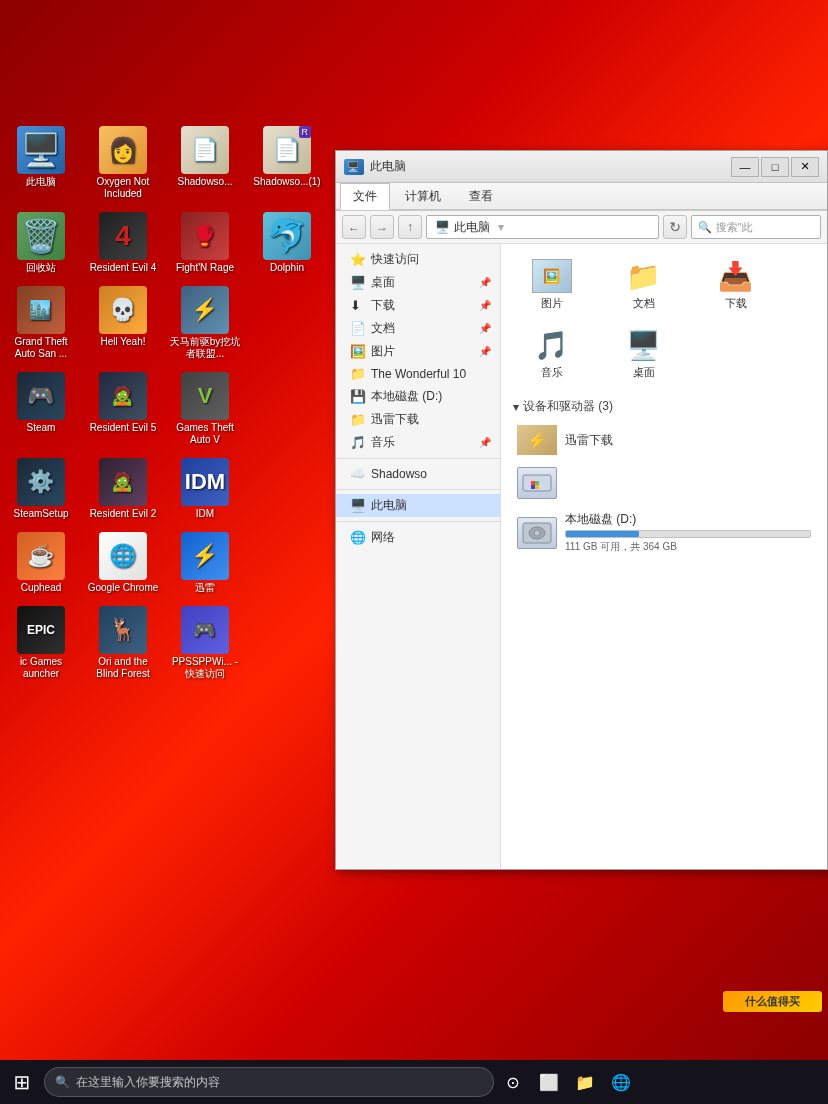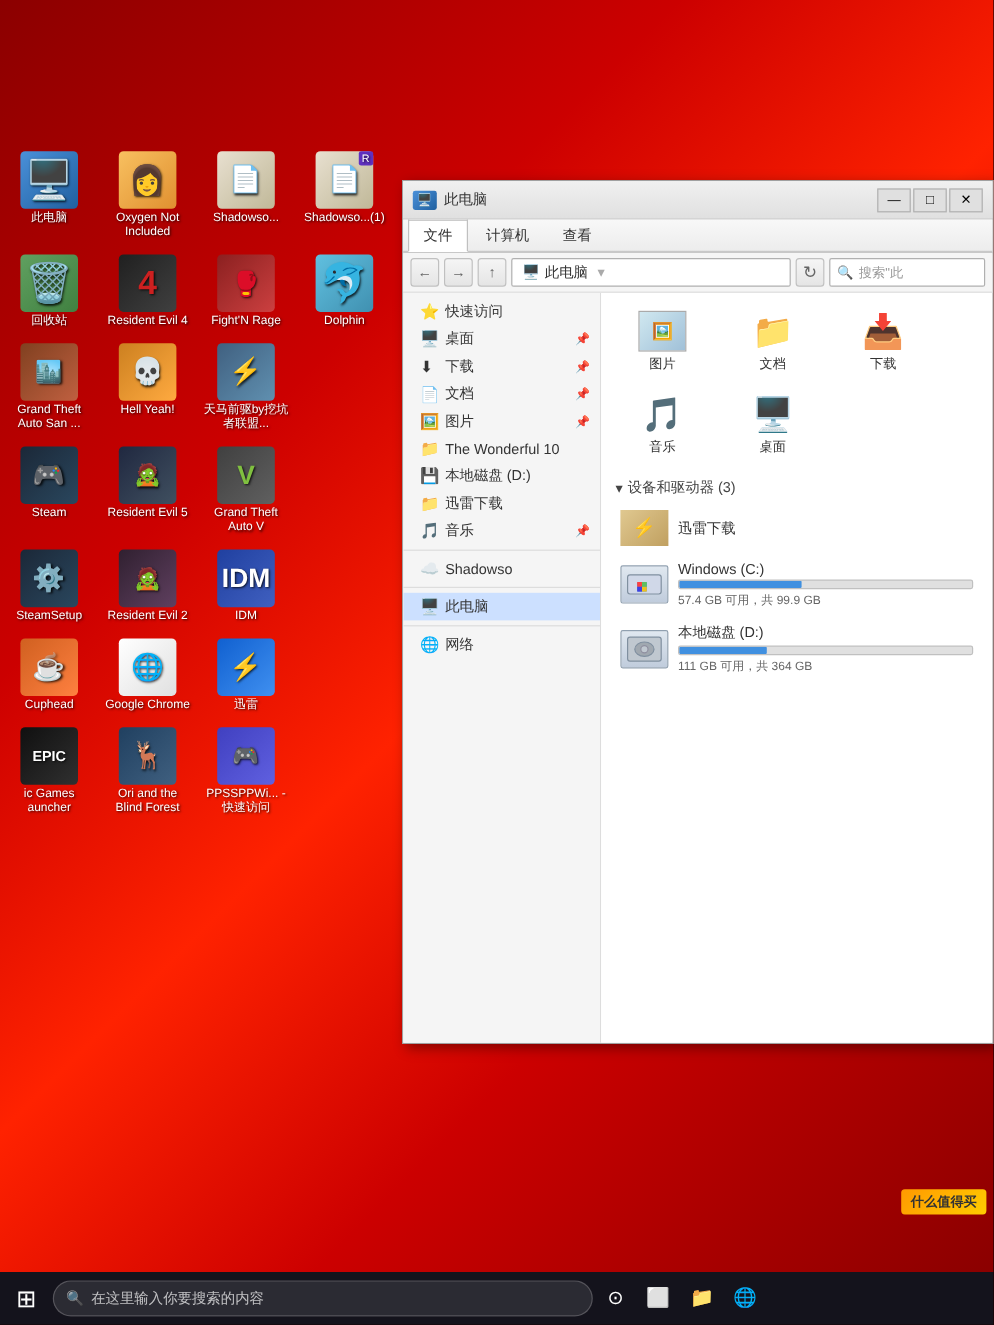--- a/index.html
+++ b/index.html
@@ -471,21 +471,21 @@
     }
 
     .watermark {
       position: absolute;
       bottom: 48px;
       right: 6px;
       background: linear-gradient(135deg, #ff9900, #ffcc00);
       color: #333;
       font-size: 11px;
       font-weight: bold;
-      padding: 3px 8px;
+      padding: 3px 22px;
       border-radius: 3px;
     }
 
     
     .folder-yellow {
       color: #f0c040;
       font-size: 28px;
     }
 
     .folder-blue {
@@ -570,21 +570,21 @@
       <div class="desktop-icon">
         <div class="icon-img icon-steam" style="font-size:22px;">🎮</div>
         <div class="icon-label">Steam</div>
       </div>
       <div class="desktop-icon">
         <div class="icon-img icon-re5" style="font-size:18px;color:#ff6060;">🧟</div>
         <div class="icon-label">Resident Evil 5</div>
       </div>
       <div class="desktop-icon">
         <div class="icon-img icon-gtav" style="color:#80c040;font-size:22px;font-weight:bold;">V</div>
-        <div class="icon-label">Grand Theft Auto V</div>
+        <div class="icon-label">Games Theft Auto V</div>
       </div>
       <div class="desktop-icon">
         <div class="icon-img"></div>
         <div class="icon-label"></div>
       </div>
     </div>
 
     <div class="icon-row">
       <div class="desktop-icon">
         <div class="icon-img icon-steamsetup" style="font-size:22px;">⚙️</div>
@@ -776,29 +776,20 @@
             <div class="drive-icon">
               <svg width="32" height="24" viewBox="0 0 32 24">
                 <rect x="2" y="4" width="28" height="16" rx="2" fill="#d0d8e8" stroke="#8090a0"></rect>
                 <rect x="10" y="10" width="8" height="8" fill="#4090e0" rx="1"></rect>
                 <rect x="10" y="10" width="4" height="4" fill="#ff4040"></rect>
                 <rect x="14" y="10" width="4" height="4" fill="#60c060"></rect>
                 <rect x="10" y="14" width="4" height="4" fill="#4040e0"></rect>
                 <rect x="14" y="14" width="4" height="4" fill="#f0c020"></rect>
               </svg>
             </div>
-            <div class="drive-info">
-              <div class="drive-name">Windows (C:)</div>
-              <div class="drive-bar-bg">
-                <div class="drive-bar-fill" style="width:42%;"></div>
-              </div>
-              <div class="drive-size">
-                <span>57.4 GB 可用</span>，<span>共 99.9 GB</span>
-              </div>
-            </div>
           </div>
 
           <div class="drive-item">
             <div class="drive-icon">
               <svg width="32" height="24" viewBox="0 0 32 24">
                 <rect x="2" y="2" width="28" height="20" rx="2" fill="#c0c8d0" stroke="#8090a0"></rect>
                 <ellipse cx="16" cy="12" rx="8" ry="6" fill="#a0a8b0" stroke="#8090a0"></ellipse>
                 <ellipse cx="16" cy="12" rx="3" ry="3" fill="#c0c8d0" stroke="#9090a0"></ellipse>
               </svg>
             </div>

